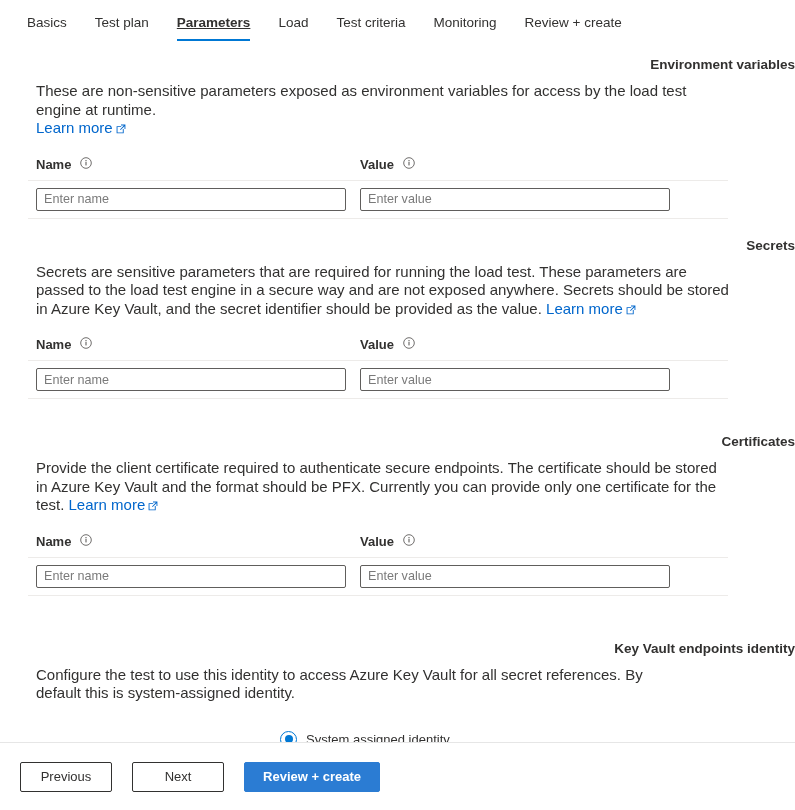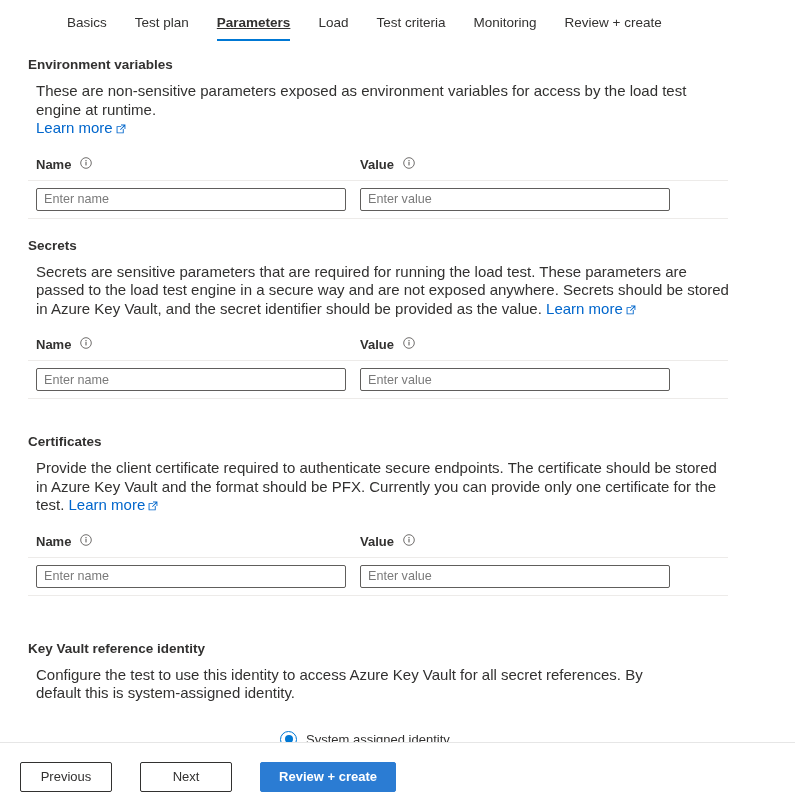--- a/index.html
+++ b/index.html
@@ -22,40 +22,41 @@
   }
   .tab {
     position: relative;
     font-size: 13.5px;
     color: #323130;
     padding: 0 14px 10px 14px;
     cursor: pointer;
     white-space: nowrap;
     line-height: 17px;
   }
-  .tab:first-child { padding-left: 0; margin-left: 40px; }
+  .tab:first-child { padding-left: 0; }
   .tab.active { font-weight: 700; text-decoration: underline; }
   .tab.active::after {
     content: "";
     position: absolute;
     left: 14px; right: 14px; bottom: 0;
     height: 2px;
     background: #0078d4;
   }
   .tab:first-child.active::after { left: 0; }
 
   
   .content { padding: 10px 0 0 28px; }
 
   .section-title {
     font-size: 13.5px;
     font-weight: 700;
     color: #323130;
     margin: 0 0 7px 0;
     line-height: 18px;
+    text-align: right;
   }
   .section-desc {
     font-size: 15px;
     color: #323130;
     line-height: 18.5px;
     margin: 8px;
     max-width: 695px;
   }
   .link {
     color: #0066cc;
@@ -155,21 +156,21 @@
   
   .footer {
     position: absolute;
     left: 0; right: 0; bottom: 0;
     height: 68px;
     border-top: 1px solid #e6e6e6;
     background: #fff;
     display: flex;
     align-items: center;
     padding-left: 20px;
-    gap: 28px;
+    gap: 20px;
   }
   .btn {
     font-family: "Liberation Sans", sans-serif;
     font-size: 13px;
     height: 30px;
     min-width: 92px;
     padding: 0 16px;
     border-radius: 2px;
     cursor: pointer;
     background: #fff;
@@ -327,21 +328,21 @@
             <input class="tbox" type="text" placeholder="Enter name" style="">
           </div>
           <div class="cell-value">
             <input class="tbox" type="text" placeholder="Enter value" style="">
           </div>
         </div>
       </div>
     </div>
 
     <div class="kv-identity">
-      <div class="section-title">Key Vault reference identity</div>
+      <div class="section-title">Key Vault endpoints identity</div>
       <p class="section-desc" style="max-width:655px;">Configure the test to use this identity to access Azure Key Vault for all secret references. By default this is system-assigned identity.</p>
 
       <div class="identity-row">
         <div class="identity-label">
           <span>Identity type</span><span class="req">*</span>
         </div>
         <div class="radio-group">
           <label class="radio-opt selected">
             <span class="radio-mark"></span>
             <span>System assigned identity</span>

